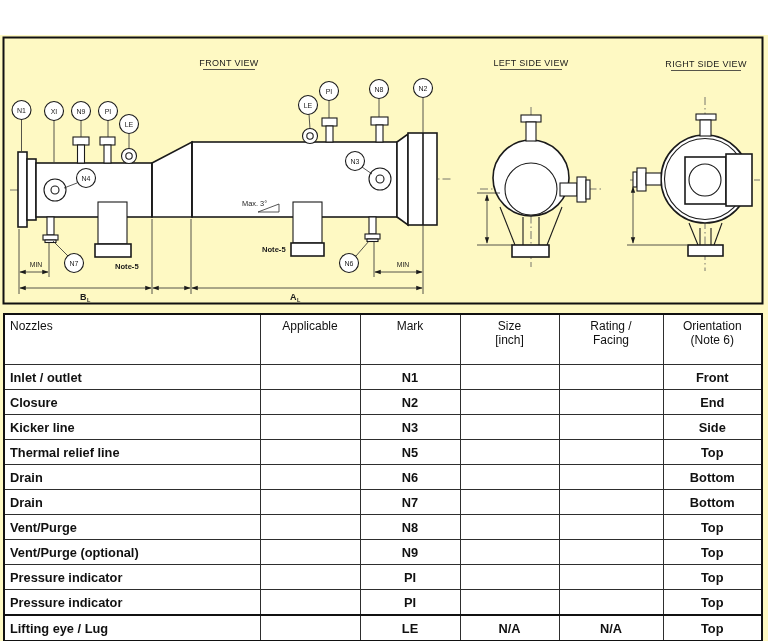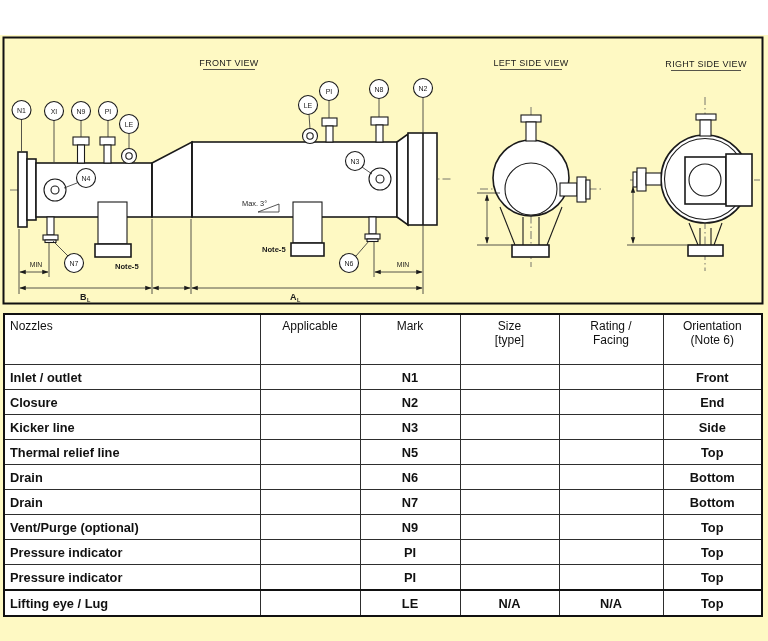--- a/index.html
+++ b/index.html
@@ -310,21 +310,21 @@
               <div>Nozzles</div>
             </th>
           <th class="hcell">
               <div>Applicable</div>
             </th>
           <th class="hcell">
               <div>Mark</div>
             </th>
           <th class="hcell">
               <div>Size</div>
-              <div>[type]</div>
+              <div>[inch]</div>
             </th>
           <th class="hcell">
               <div>Rating /</div>
               <div>Facing</div>
             </th>
           <th class="hcell">
               <div>Orientation</div>
               <div>(Note 6)</div>
             </th>
         </tr>
@@ -370,20 +370,28 @@
           <td class="bcell"></td>
           <td class="bcell">Bottom</td>
         </tr>
         <tr>
           <td class="bcell name">Drain</td>
           <td class="bcell"></td>
           <td class="bcell">N7</td>
           <td class="bcell"></td>
           <td class="bcell"></td>
           <td class="bcell">Bottom</td>
+        </tr>
+        <tr>
+          <td class="bcell name">Vent/Purge</td>
+          <td class="bcell"></td>
+          <td class="bcell">N8</td>
+          <td class="bcell"></td>
+          <td class="bcell"></td>
+          <td class="bcell">Top</td>
         </tr>
         <tr>
           <td class="bcell name">Vent/Purge (optional)</td>
           <td class="bcell"></td>
           <td class="bcell">N9</td>
           <td class="bcell"></td>
           <td class="bcell"></td>
           <td class="bcell">Top</td>
         </tr>
         <tr>

